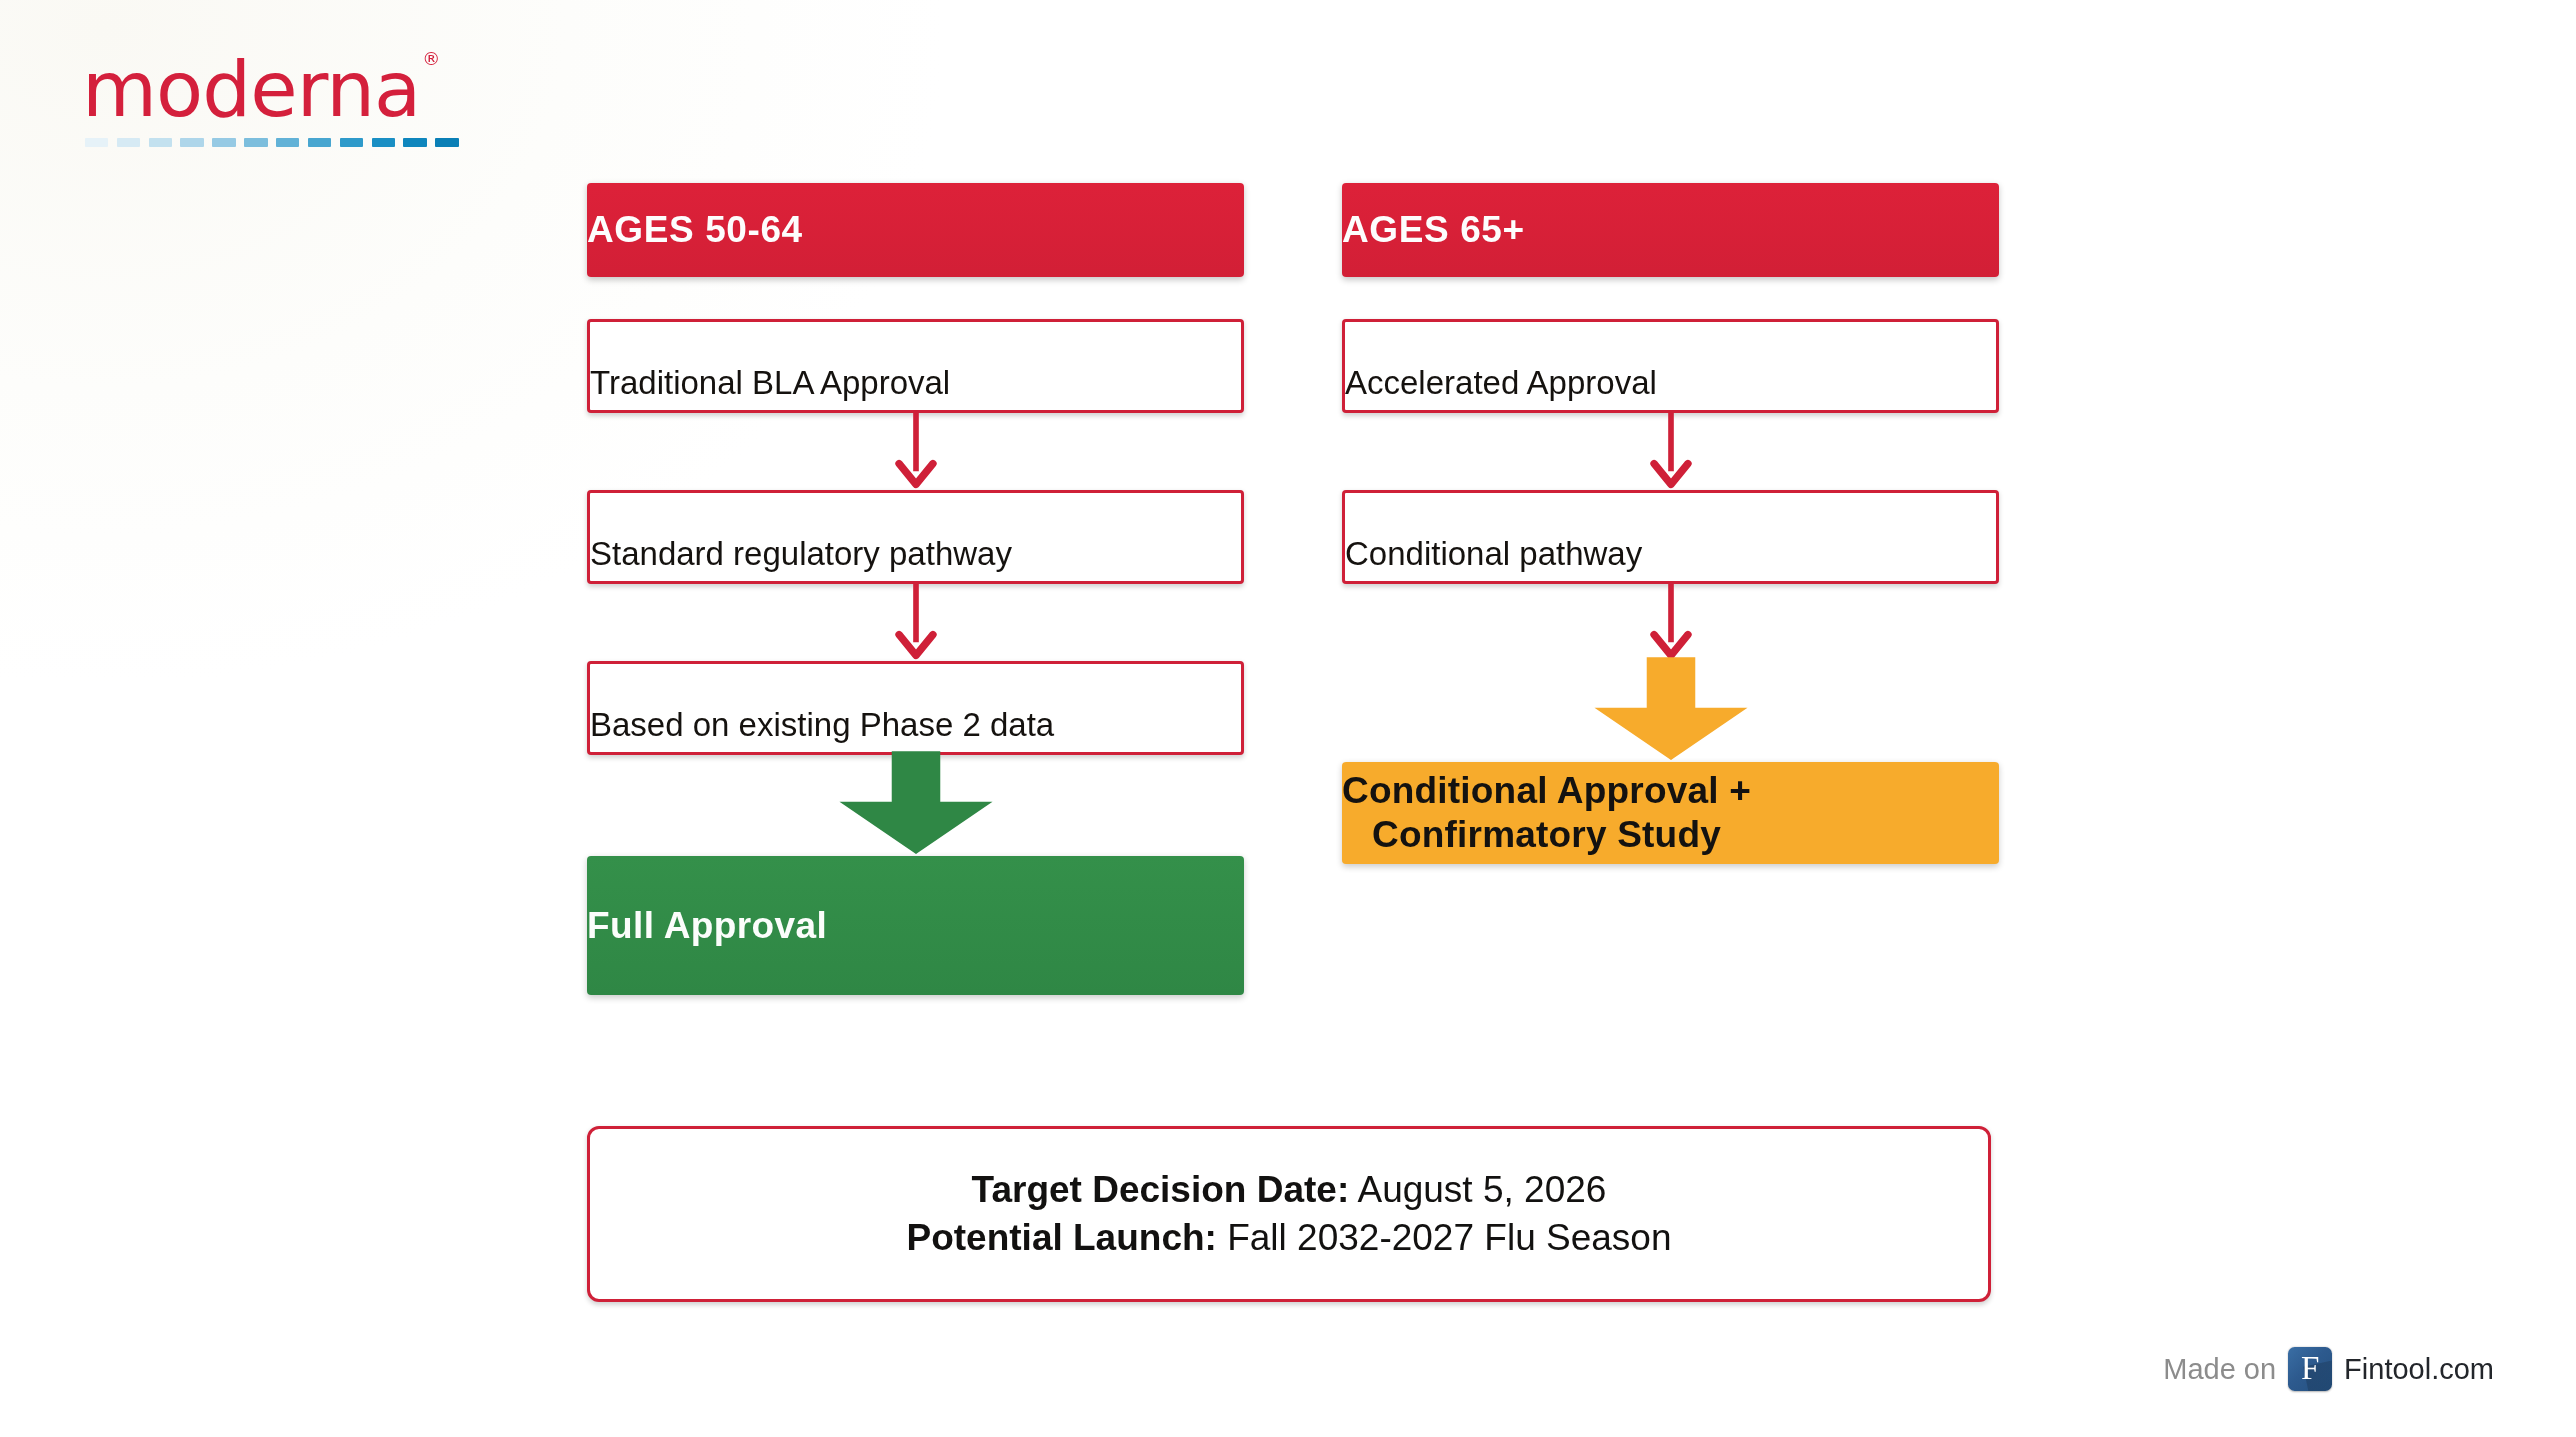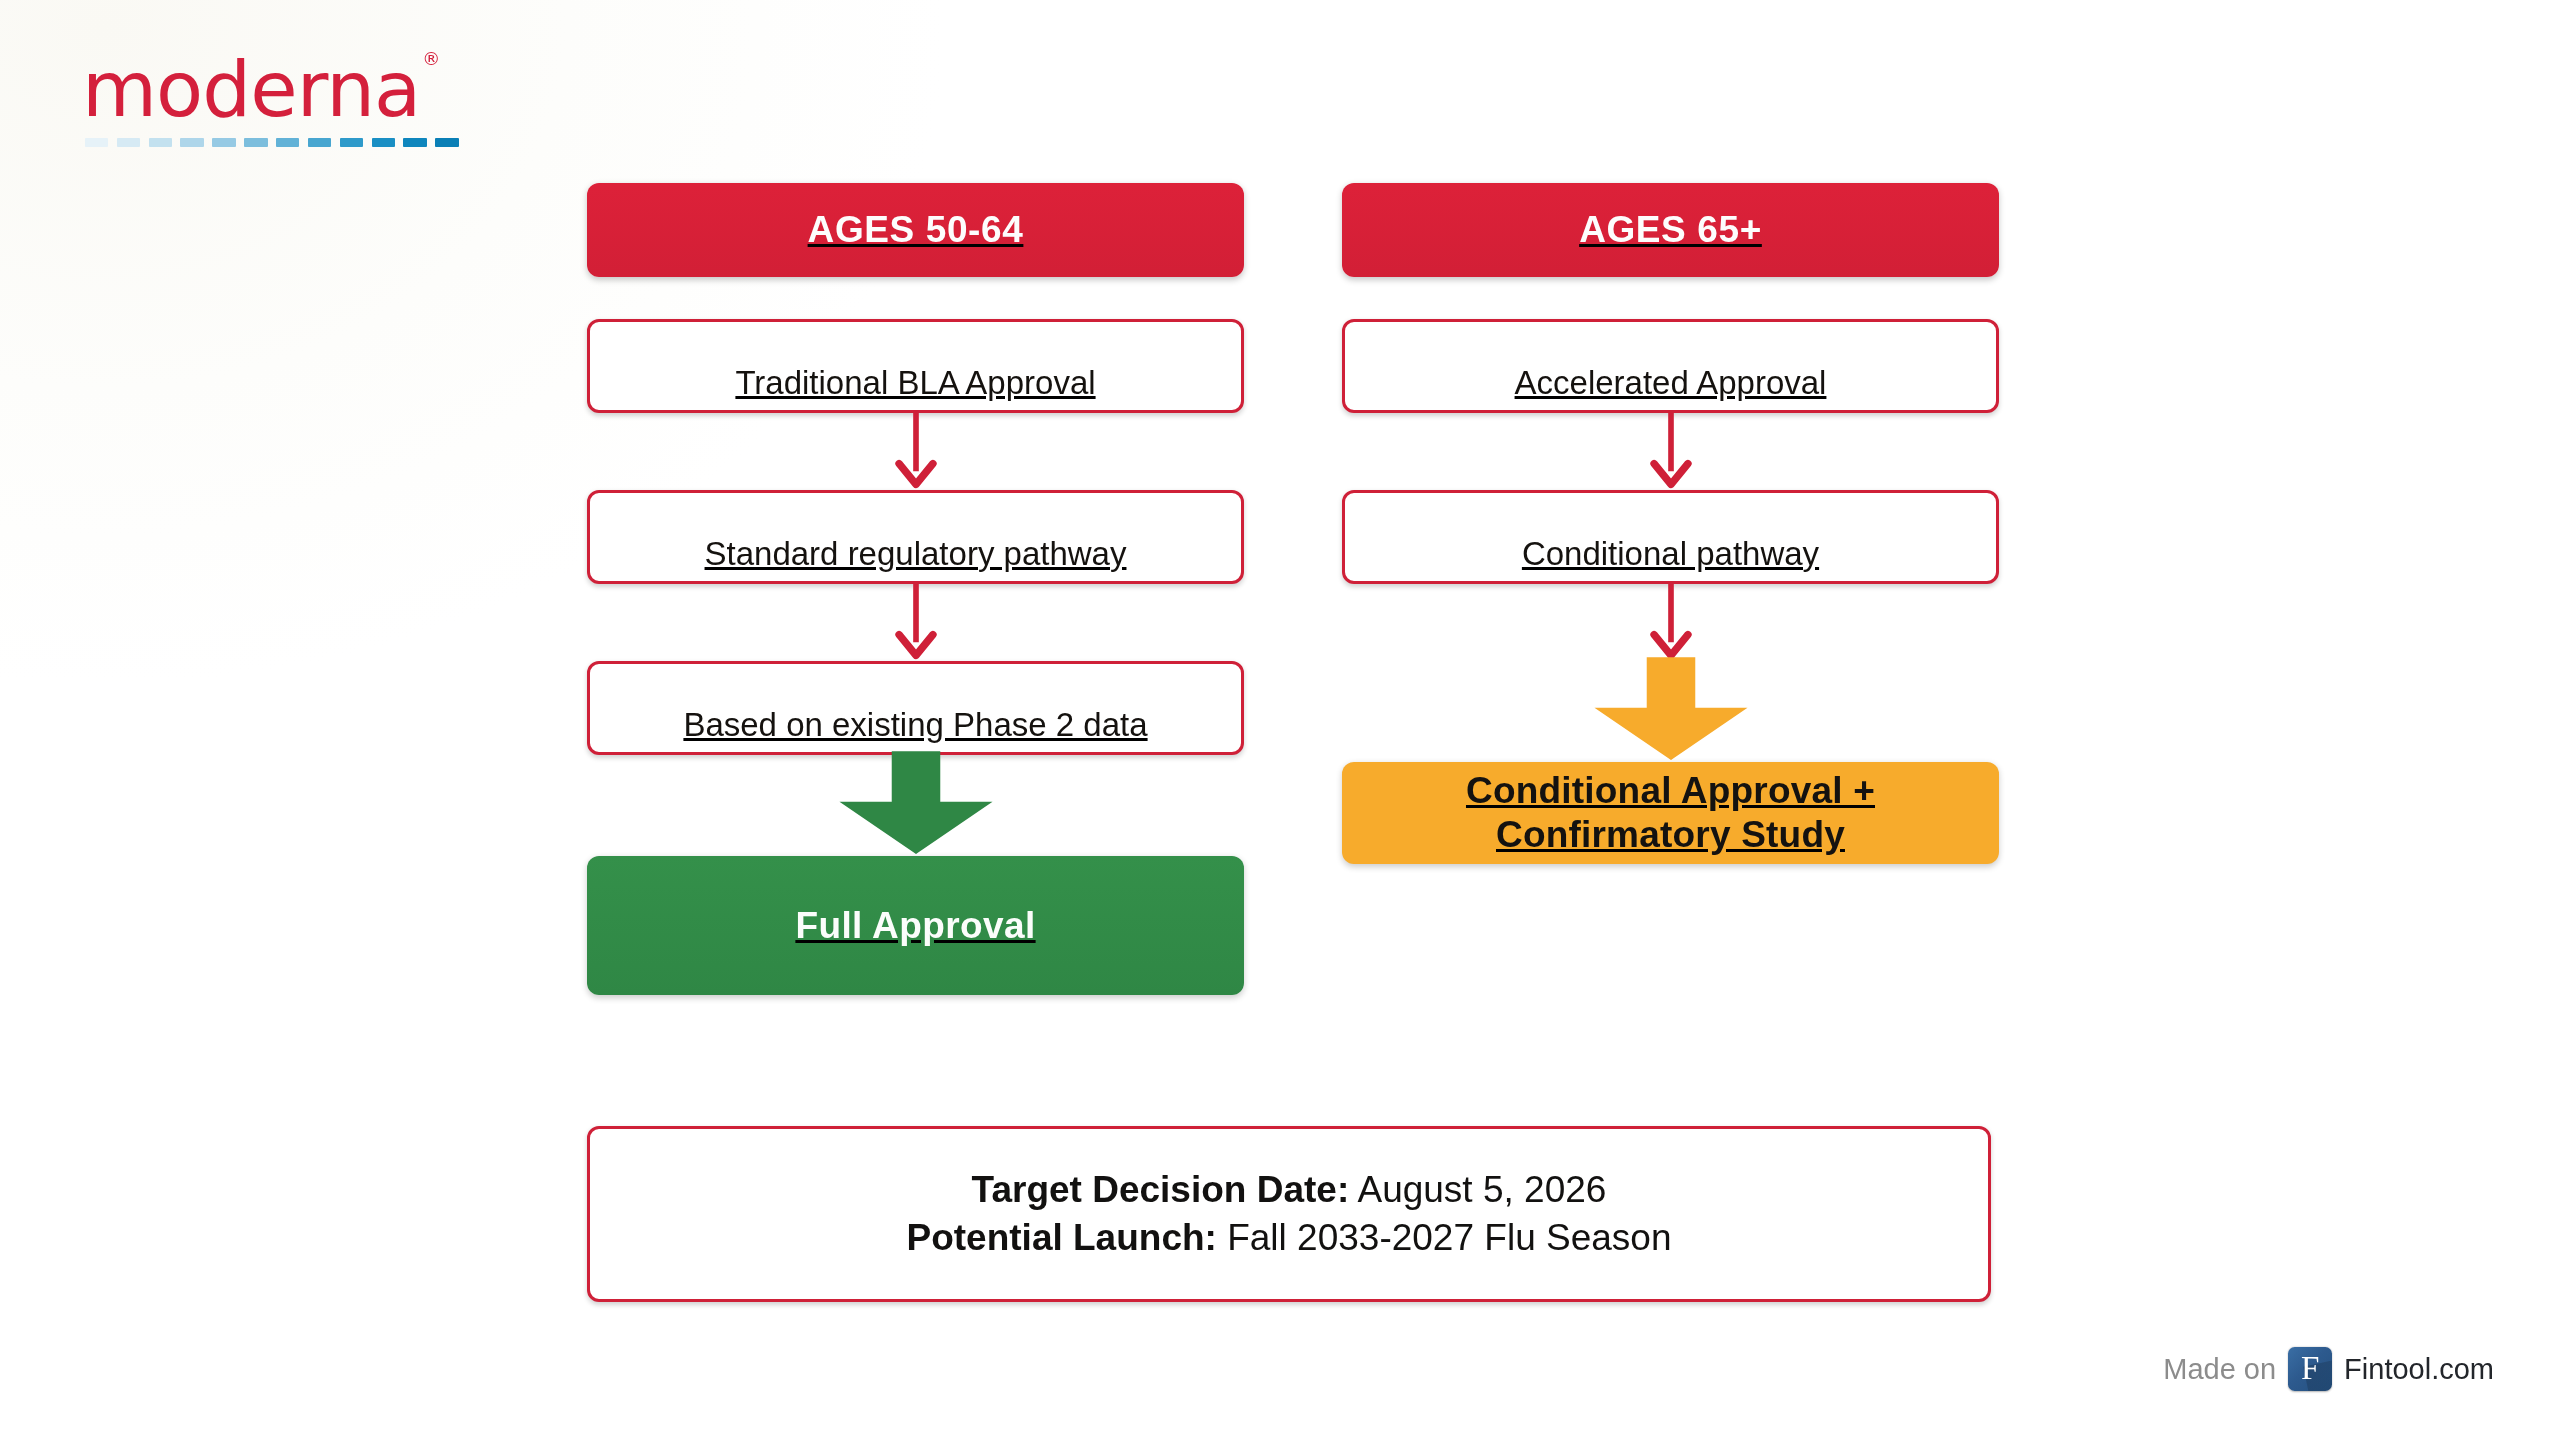--- a/index.html
+++ b/index.html
@@ -46,24 +46,23 @@
   #brand-dashes i { flex:1 1 auto; height:100%; border-radius:0.9px; display:block; }
 
   
   .col { position:absolute; }
   #col-left  { left:587px;  top:183px; width:657px; }
   #col-right { left:1342px; top:183px; width:657px; }
 
   .node {
     position:relative;
     width:100%;
-    border-radius:12px;
-    display:flex; align-items:center; justify-content:center;
+    border-radius:4px;
+    display:flex; align-items:center; 
     text-align:center;
-    text-decoration:underline;
   }
 
   .node.header {
     height:94px;
     background:linear-gradient(180deg,#dd2139 0%, #d21f36 100%);
     box-shadow:0 2.8px 6.6px rgba(0,0,0,0.22);
   }
   .node.header .txt {
     color:#fdfdfd;
     font-weight:bold;
@@ -254,21 +253,21 @@
     <div class="node result-orange">
       <span class="txt">
         <span>Conditional Approval +</span><br>
         <span>Confirmatory Study</span>
       </span>
     </div>
   </div>
 
   <div id="summary">
     <div class="line"><b>Target Decision Date:</b><span> August 5, 2026</span></div>
-    <div class="line"><b>Potential Launch:</b><span> Fall 2033-2027 Flu Season</span></div>
+    <div class="line"><b>Potential Launch:</b><span> Fall 2032-2027 Flu Season</span></div>
   </div>
 
   <div id="footer">
     <span class="made">Made on</span>
     <span class="fin-logo">
       <span>F</span>
     </span>
     <span class="fin-name">Fintool.com</span>
   </div>
 

